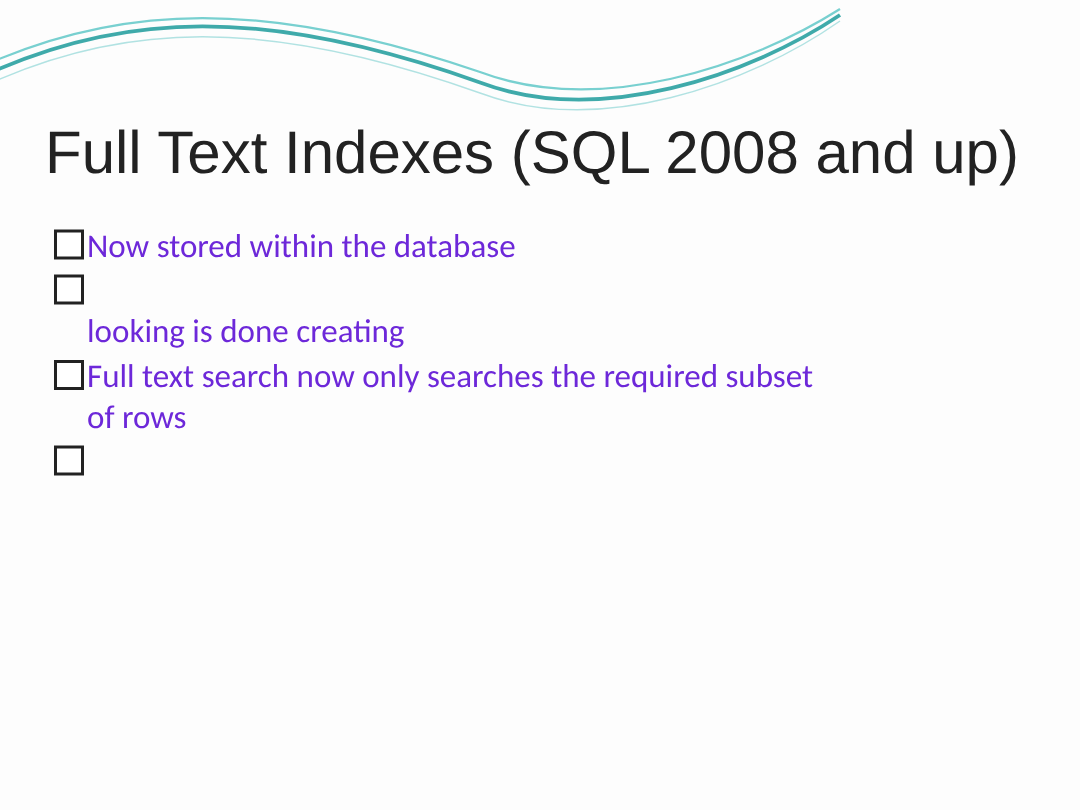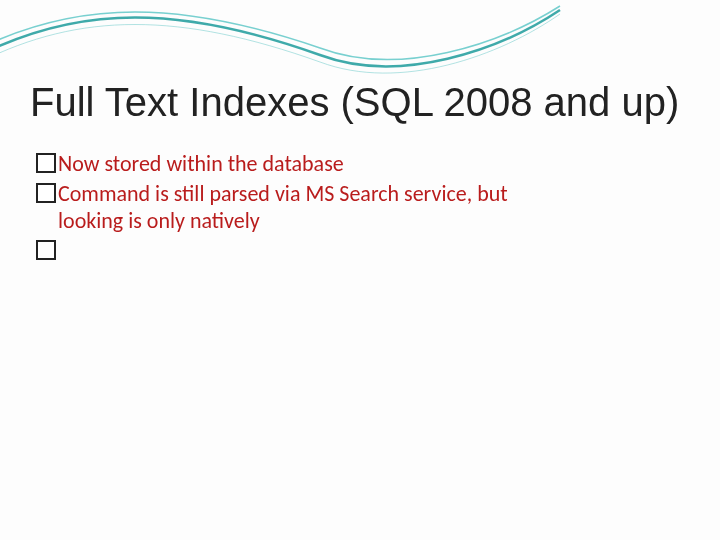--- a/index.html
+++ b/index.html
@@ -34,21 +34,21 @@
     line-height: 1.1;
     font-family: "Calibri Light", "Segoe UI Light", "Segoe UI", sans-serif;
   }
 
   .body {
     position: absolute;
     top: 150px;
     left: 36px;
     right: 60px;
     font-size: 22px;
-    color: #b91c1c;
+    color: #6d28d9;
     line-height: 1.25;
   }
 
   .bullet-row {
     margin: 0 0 2px 0;
   }
 
   .bullet-glyph {
     display: inline-block;
     width: 16px;
@@ -73,21 +73,25 @@
 </svg>
 
 <div class="title">Full Text Indexes (SQL 2008 and up)</div>
 
 <div class="body">
   <div class="bullet-row">
     <span class="bullet-glyph"></span><span>Now stored within the database</span>
   </div>
 
   <div class="bullet-row">
-    <span class="bullet-glyph"></span><span>Command is still parsed via MS Search service, but</span>
-    <div class="cont">looking is only natively</div>
+    <span class="bullet-glyph"></span>
+    <div class="cont">looking is done creating</div>
   </div>
 
+  <div class="bullet-row">
+    <span class="bullet-glyph"></span><span>Full text search now only searches the required subset</span>
+    <div class="cont">of rows</div>
+  </div>
 
   <div class="bullet-row">
     <span class="bullet-glyph"></span>
   </div>
 </div>
 
 </body></html>

